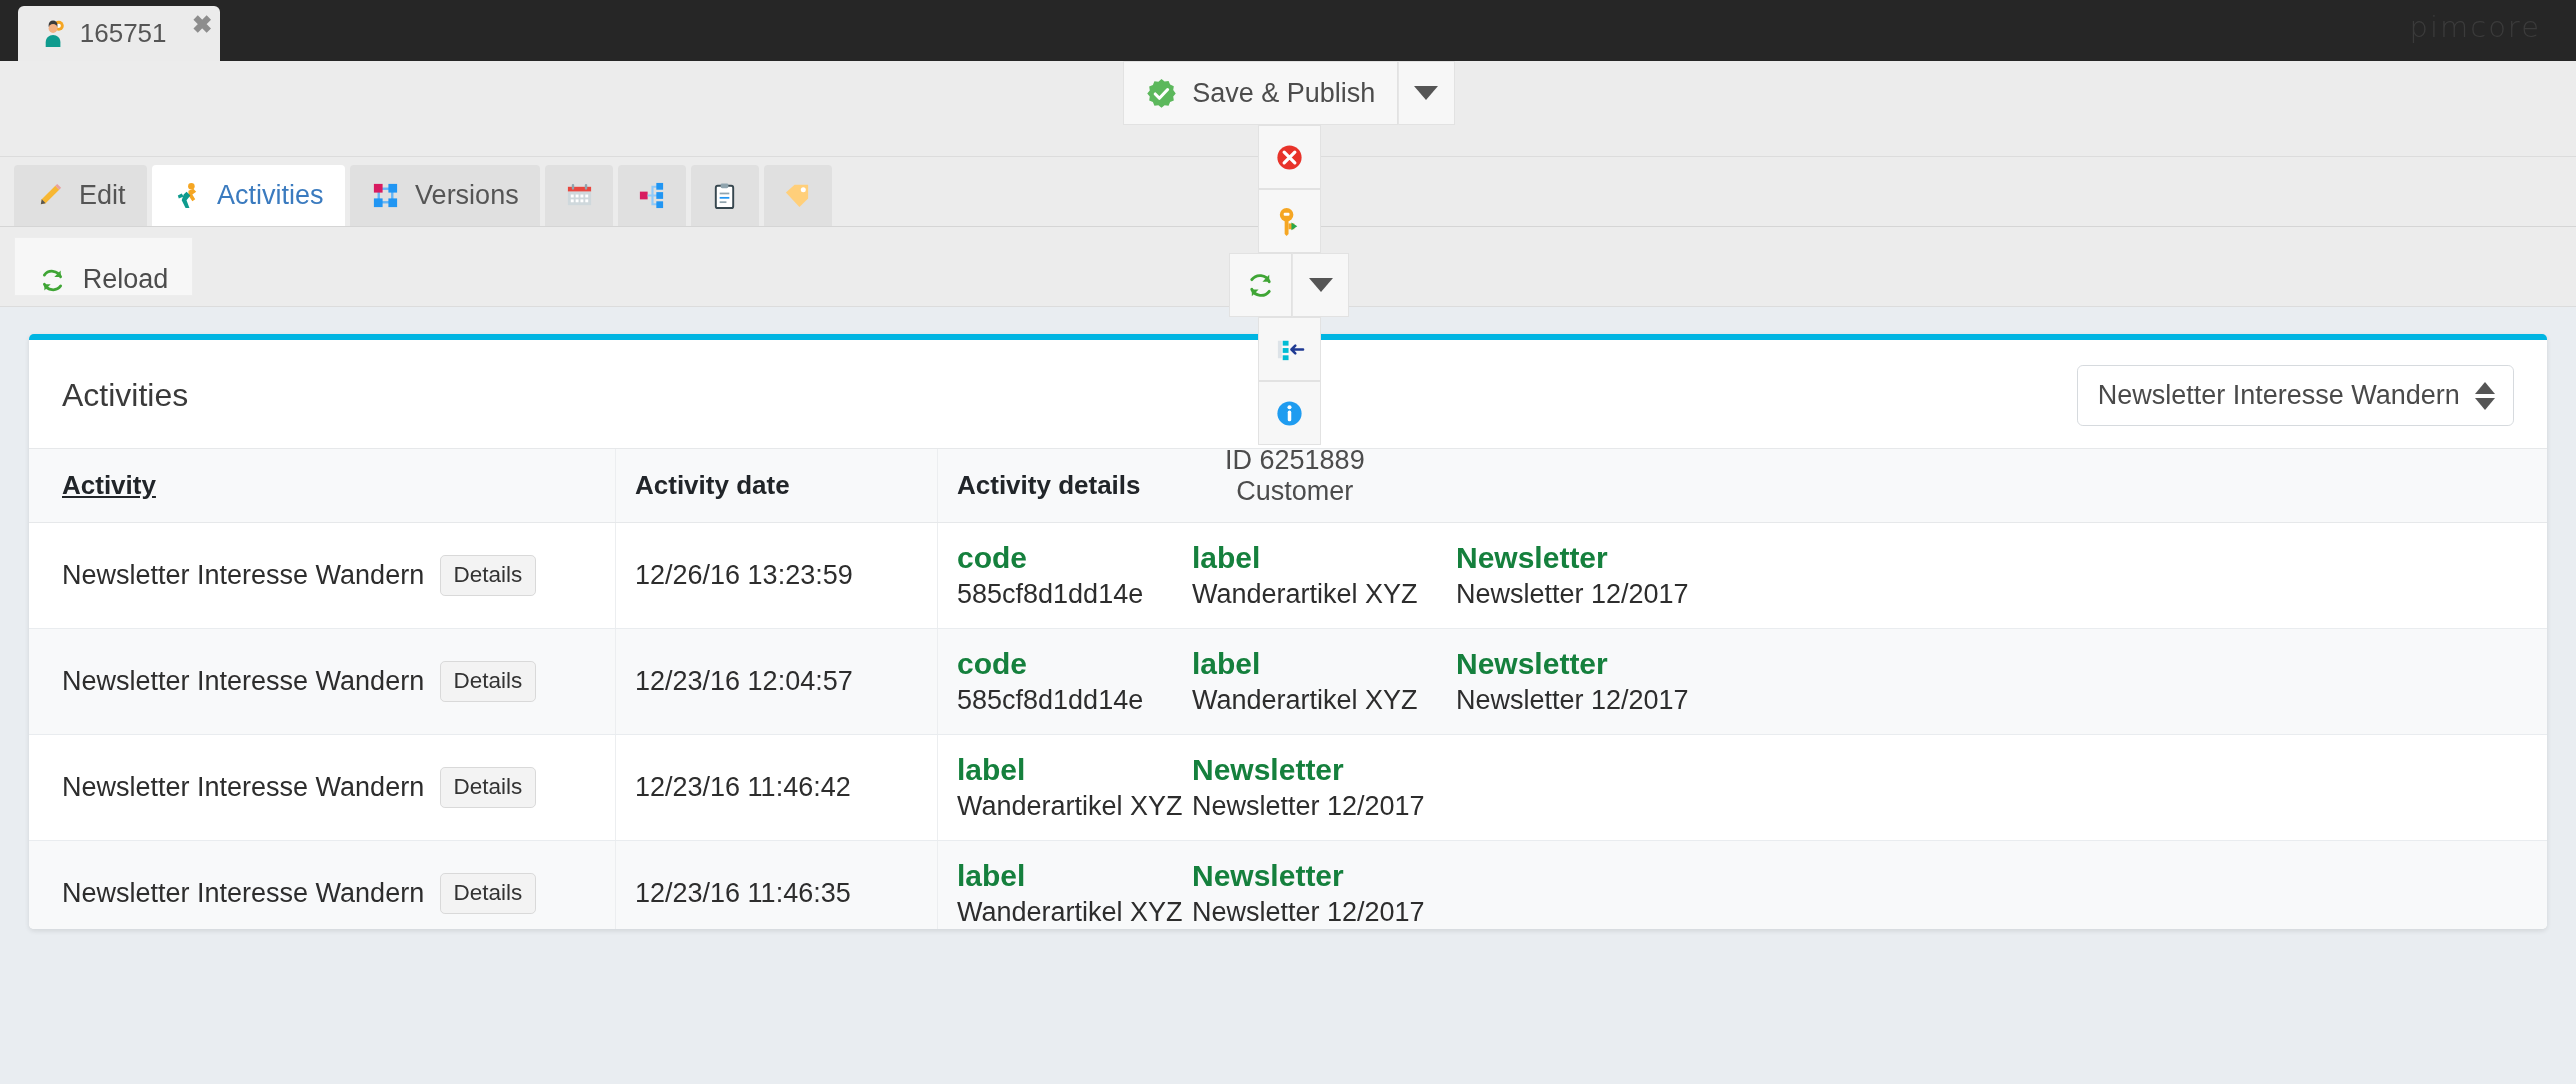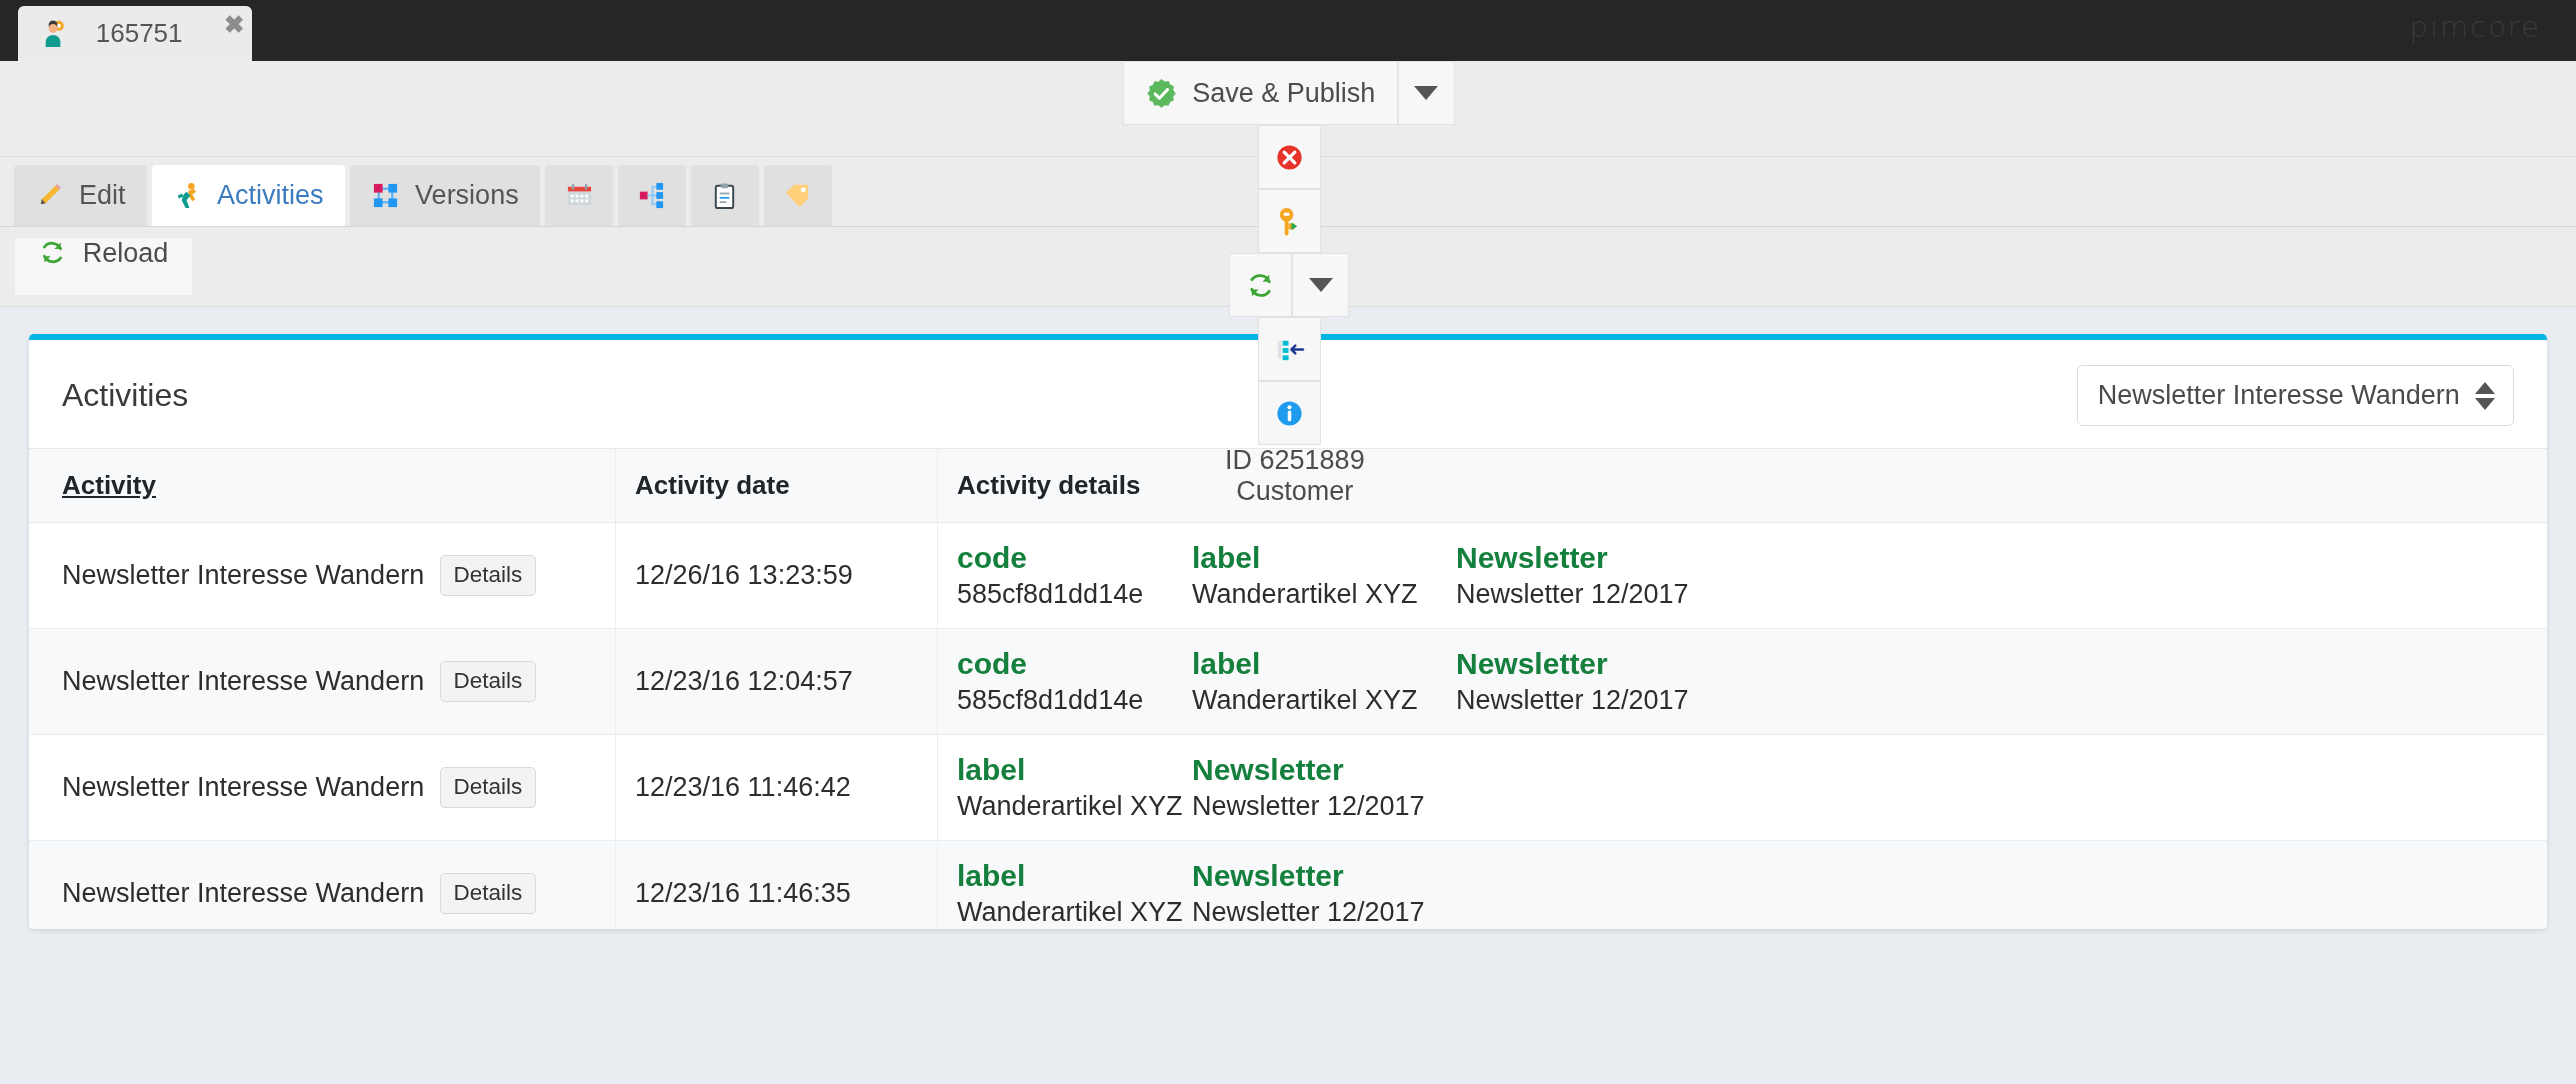--- a/index.html
+++ b/index.html
@@ -22,21 +22,20 @@
   .doc-tab {
     margin-left: 17.6px;
     height: 55px;
     min-width: 202px;
     background: #ebebeb;
     border-radius: 5.9px 5.9px 0 0;
     display: flex;
     align-items: center;
     padding: 0 7.8px 0 19.5px;
     position: relative;
-    gap: 16px;
   }
   .doc-tab .tab-icon { width: 29px; height: 29px; flex: 0 0 29px; position: relative; }
   .doc-tab .tab-label {
     font-size: 26px;
     color: #555;
     margin-left: 13.7px;
     margin-right: 25.4px;
     white-space: nowrap;
   }
   .tab-close {
@@ -125,21 +124,21 @@
     display: flex;
     align-items: center;
     padding-left: 13.7px;
     border-bottom: 1px solid #dcdcdc;
   }
   .reload-btn {
     height: 59px;
     background: #f7f7f7;
     border: 1px solid #ededed;
     display: flex;
-    align-items: flex-start;
+    align-items: flex-end;
     padding: 0 23.5px;
     gap: 15.6px;
     cursor: pointer;
   }
   .reload-btn .lbl { font-size: 27px; color: #4c4c4c; }
 
   
   .content { padding: 27px 29px 0 29px; height: 622px; }
   .panel {
     background: #fff;

